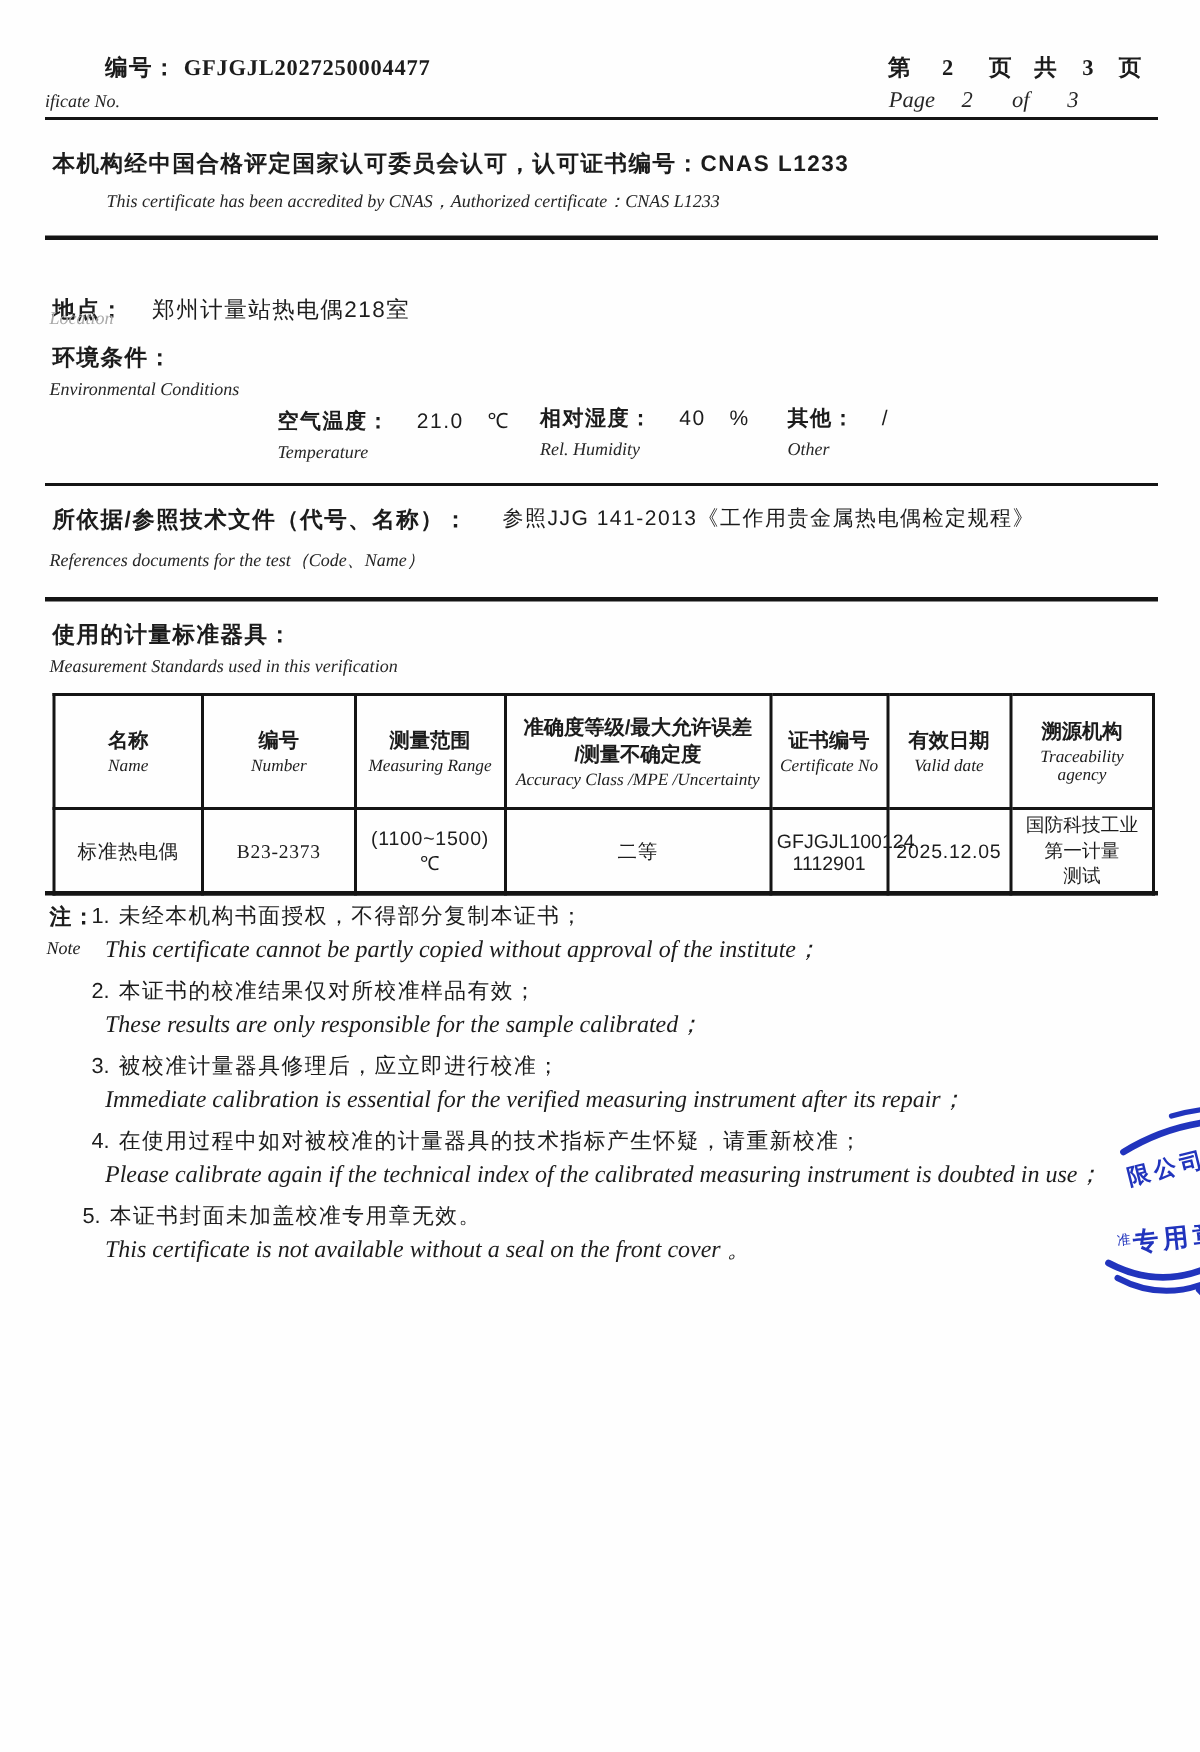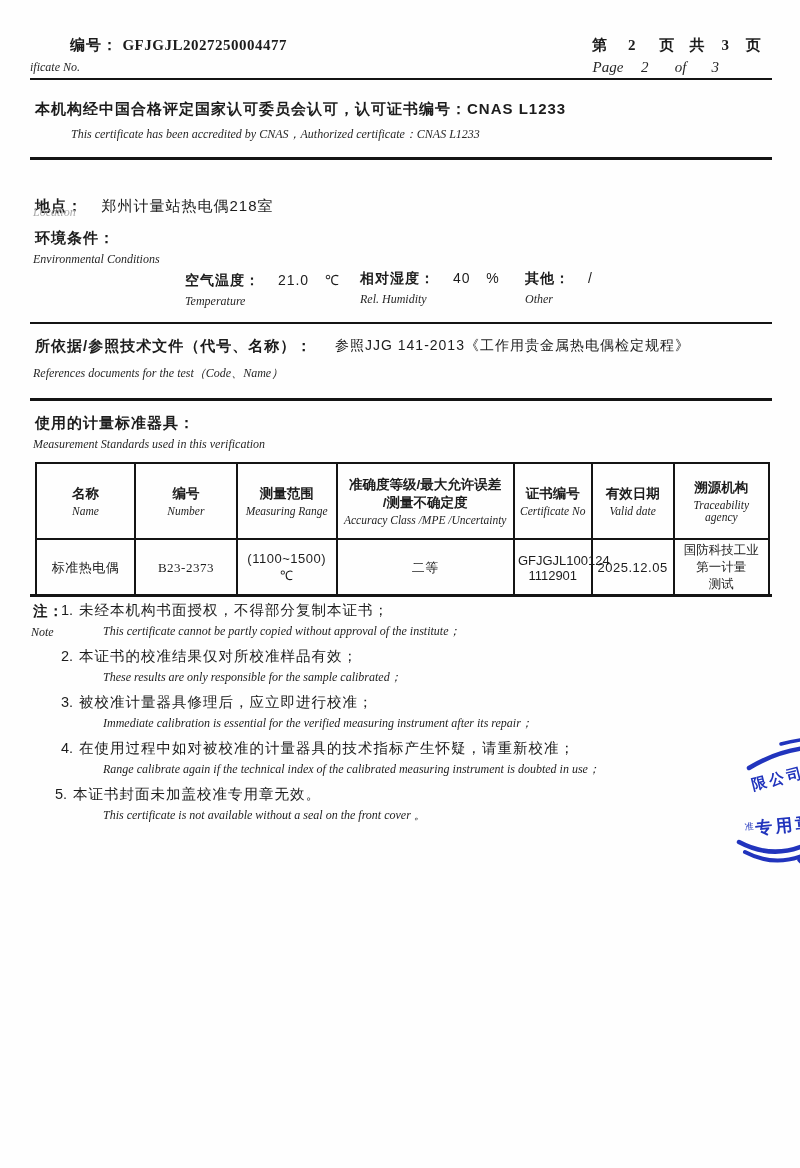--- a/index.html
+++ b/index.html
@@ -34,21 +34,21 @@
   table.std th,table.std td{border:2px solid #141414;padding:2px 3px;text-align:center;vertical-align:middle;}
   table.std th{font-size:13.5px;font-weight:600;height:70px;}
   table.std th .en{display:block;font-weight:400;font-family:"Liberation Serif",serif;font-style:italic;font-size:11.5px;margin-top:2px;}
   table.std td{font-size:13px;height:44px;letter-spacing:.5px;}
 
   
   .notes{position:absolute;left:33px;top:601px;width:724px;}
   .note-item{margin-bottom:7px;}
   .note-cn{font-size:14.5px;letter-spacing:1px;padding-left:28px;}
   .note-cn .num{letter-spacing:0;margin-right:6px;}
-  .note-en{font-family:"Liberation Serif",serif;font-style:italic;font-size:12px;margin:3px 0 0 70px;}
+  .note-en{font-family:"Liberation Serif",serif;font-style:italic;font-size:16px;margin:3px 0 0 37px;}
   .notes-label-cn{position:absolute;left:0;top:1px;font-size:14.5px;font-weight:700;letter-spacing:1px;}
   .notes-label-en{position:absolute;left:-2px;top:24px;font-family:"Liberation Serif",serif;font-style:italic;font-size:12px;}
 
   
   .stamp-svg{position:absolute;left:723px;top:740px;overflow:visible;}
 </style>
 </head>
 <body>
 
 <div class="page">
@@ -175,21 +175,21 @@
     <div class="note-item">
       <div class="note-cn"><span class="num">2.</span><span>本证书的校准结果仅对所校准样品有效；</span></div>
       <div class="note-en">These results are only responsible for the sample calibrated；</div>
     </div>
     <div class="note-item">
       <div class="note-cn"><span class="num">3.</span><span>被校准计量器具修理后，应立即进行校准；</span></div>
       <div class="note-en">Immediate calibration is essential for the verified measuring instrument after its repair；</div>
     </div>
     <div class="note-item">
       <div class="note-cn"><span class="num">4.</span><span>在使用过程中如对被校准的计量器具的技术指标产生怀疑，请重新校准；</span></div>
-      <div class="note-en">Range calibrate again if the technical index of the calibrated measuring instrument is doubted in use；</div>
+      <div class="note-en">Please calibrate again if the technical index of the calibrated measuring instrument is doubted in use；</div>
     </div>
     <div class="note-item">
       <div class="note-cn" style="padding-left:22px;"><span class="num">5.</span><span>本证书封面未加盖校准专用章无效。</span></div>
       <div class="note-en">This certificate is not available without a seal on the front cover 。</div>
     </div>
   </div>
 
   <svg class="stamp-svg" width="90" height="145" viewBox="0 0 90 145">
     <g stroke="#2134bd" fill="none" stroke-linecap="round">
       <path d="M 26 28 Q 52 12 82 8" stroke-width="4.5"></path>

